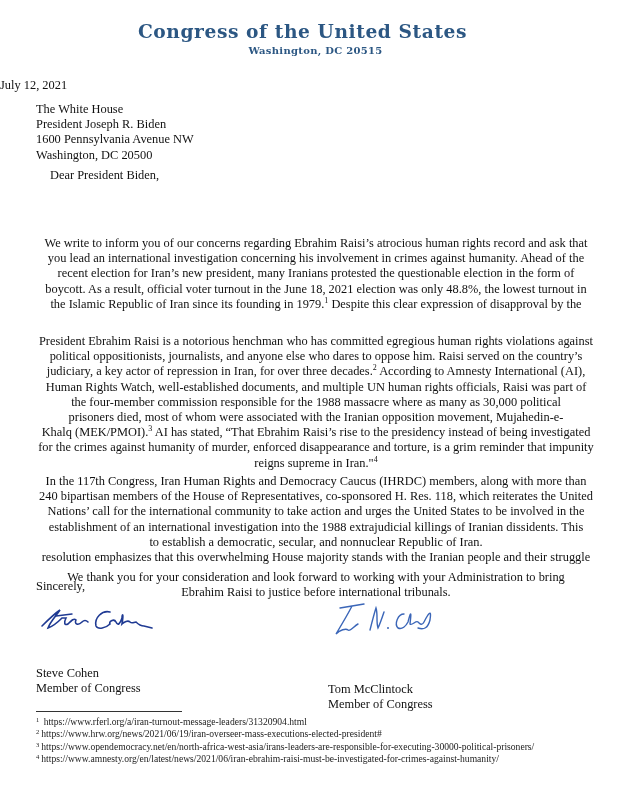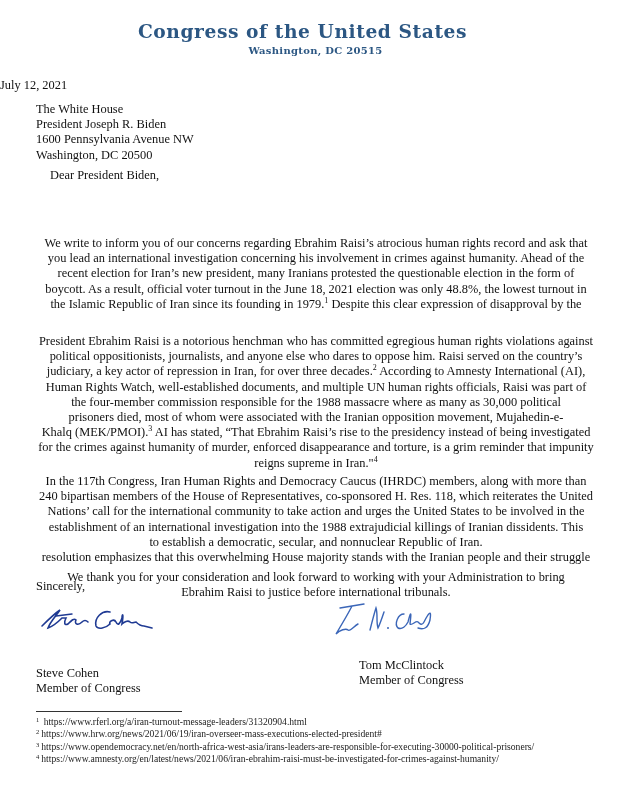--- a/index.html
+++ b/index.html
@@ -79,21 +79,21 @@
       height: 38px;
     }
     .sig2 {
       position: absolute;
       left: 330px;
       top: 600px;
       width: 110px;
       height: 40px;
     }
     .signer1 { position: absolute; left: 36px; top: 646px; margin-top: 20px; }
-    .signer2 { position: absolute; left: 328px; top: 658px; margin-left: 31px; }
+    .signer2 { position: absolute; left: 328px; top: 682px; }
     .rule {
       position: absolute;
       left: 36px;
       top: 711px;
       width: 146px;
       height: 0;
       border-top: 1px solid #333;
     }
     .footnotes {
       position: absolute;

